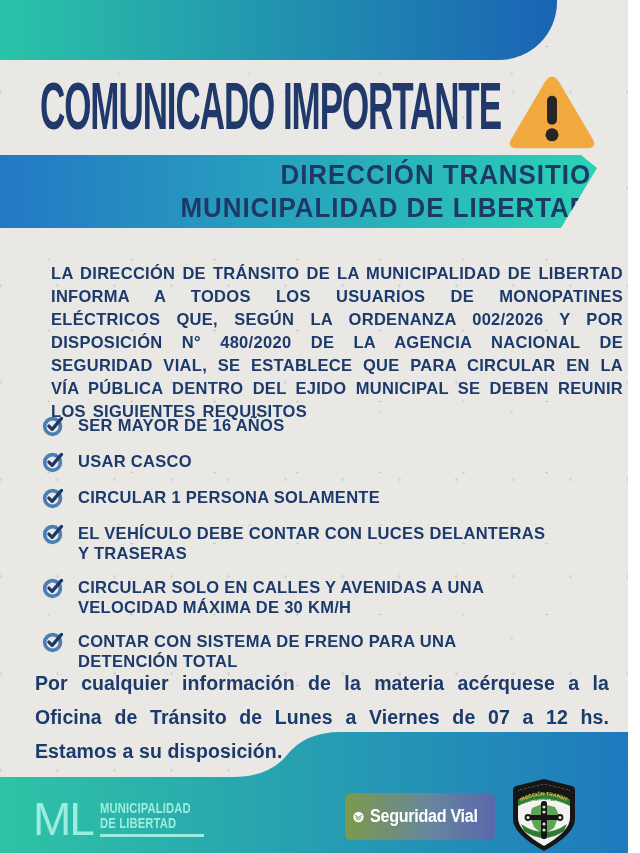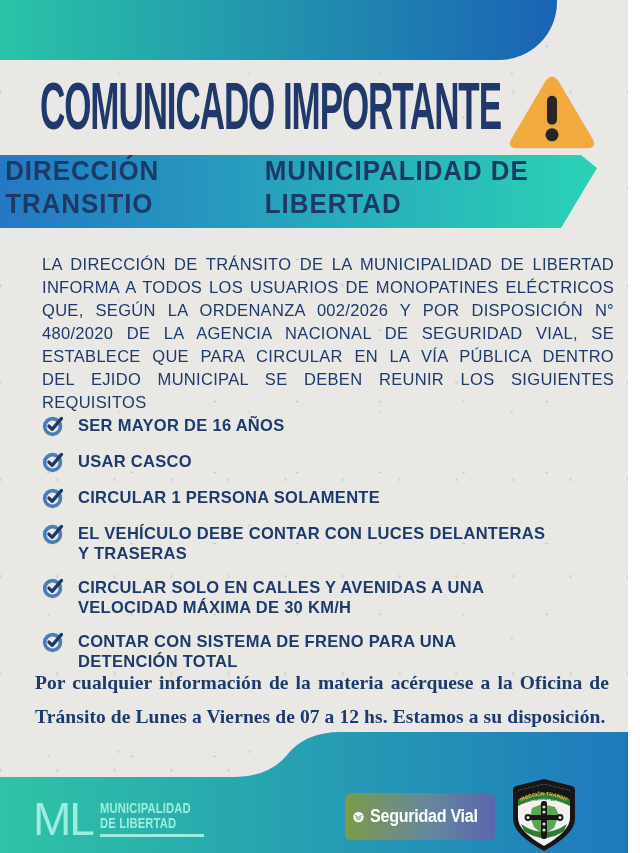--- a/index.html
+++ b/index.html
@@ -16,34 +16,34 @@
     background:linear-gradient(90deg,#2ac3a8 0%,#1a63b5 100%);
     border-bottom-right-radius:58px;}
   .title-row{position:absolute;left:40px;top:76px;width:570px;height:72px;}
   .main-title{position:absolute;left:0;top:-4px;margin:0;color:#21386b;
     font-size:66px;font-weight:bold;letter-spacing:-2px;line-height:1;
     transform:scale(0.53,1.02);transform-origin:left top;white-space:nowrap;}
   .warn{position:absolute;right:12px;top:-2px;width:92px;height:78px;}
   .dept-banner{position:absolute;left:0;top:155px;width:598px;height:73px;
     background:linear-gradient(90deg,#2478c4 0%,#2bd2b5 100%);
     clip-path:polygon(0 0,581px 0,597px 13px,561px 100%,0 100%);
-    display:flex;flex-direction:row;align-items:flex-start;justify-content:center;}
+    display:flex;flex-direction:column;align-items:flex-end;justify-content:center;}
   .dept-banner .bline{color:#1d3a66;font-weight:bold;font-size:27px;letter-spacing:1px;
     line-height:33px;transform:scaleX(0.96);}
-  .intro{position:absolute;left:35px;top:246px;width:572px;margin:7px;
-    color:#1c3a6b;font-weight:normal;font-size:16.5px;line-height:23px;
+  .intro{position:absolute;left:35px;top:246px;width:572px;margin:16px;
+    color:#1c3a6b;font-weight:bold;font-size:16.5px;line-height:23px;
     text-align:justify;letter-spacing:.3px;word-spacing:2px;}
   .reqs{position:absolute;left:42px;top:416px;width:580px;margin:0;padding:0;list-style:none;}
   .req{display:flex;gap:13px;margin-bottom:15px;}
   .req .ck{flex:none;width:23px;height:23px;margin-top:-2px;}
   .req .txt{color:#1c3a6b;font-weight:bold;font-size:16.5px;line-height:19.5px;
     letter-spacing:.3px;max-width:472px;}
   .closing{position:absolute;left:35px;top:666px;width:574px;margin:0;
     color:#1c3a6b;font-weight:bold;font-size:19.5px;line-height:34px;
-    text-align:justify;letter-spacing:.1px;font-family:Liberation Serif, serif;}
+    text-align:justify;letter-spacing:.1px;}
   .footer-shape{position:absolute;left:0;top:730px;width:640px;height:123px;}
   .footer-content{position:absolute;left:0;top:730px;width:640px;height:123px;}
   .ml-logo{position:absolute;left:33px;top:68px;display:flex;align-items:flex-start;color:#9beede;}
   .ml-abbr{font-size:46px;font-weight:normal;line-height:40px;letter-spacing:-2px;
     transform:scaleY(1.02);transform-origin:left top;}
   .ml-text{margin-left:7px;margin-top:3px;}
   .ml-text .l{font-size:14px;font-weight:bold;line-height:14.5px;letter-spacing:.2px;
     transform:scaleX(.8);transform-origin:left;white-space:nowrap;}
   .ml-rule{width:104px;height:2.5px;background:#9beede;margin-top:4px;}
   .sv-logo{position:absolute;left:345px;top:63px;width:150px;height:47px;border-radius:6px;

